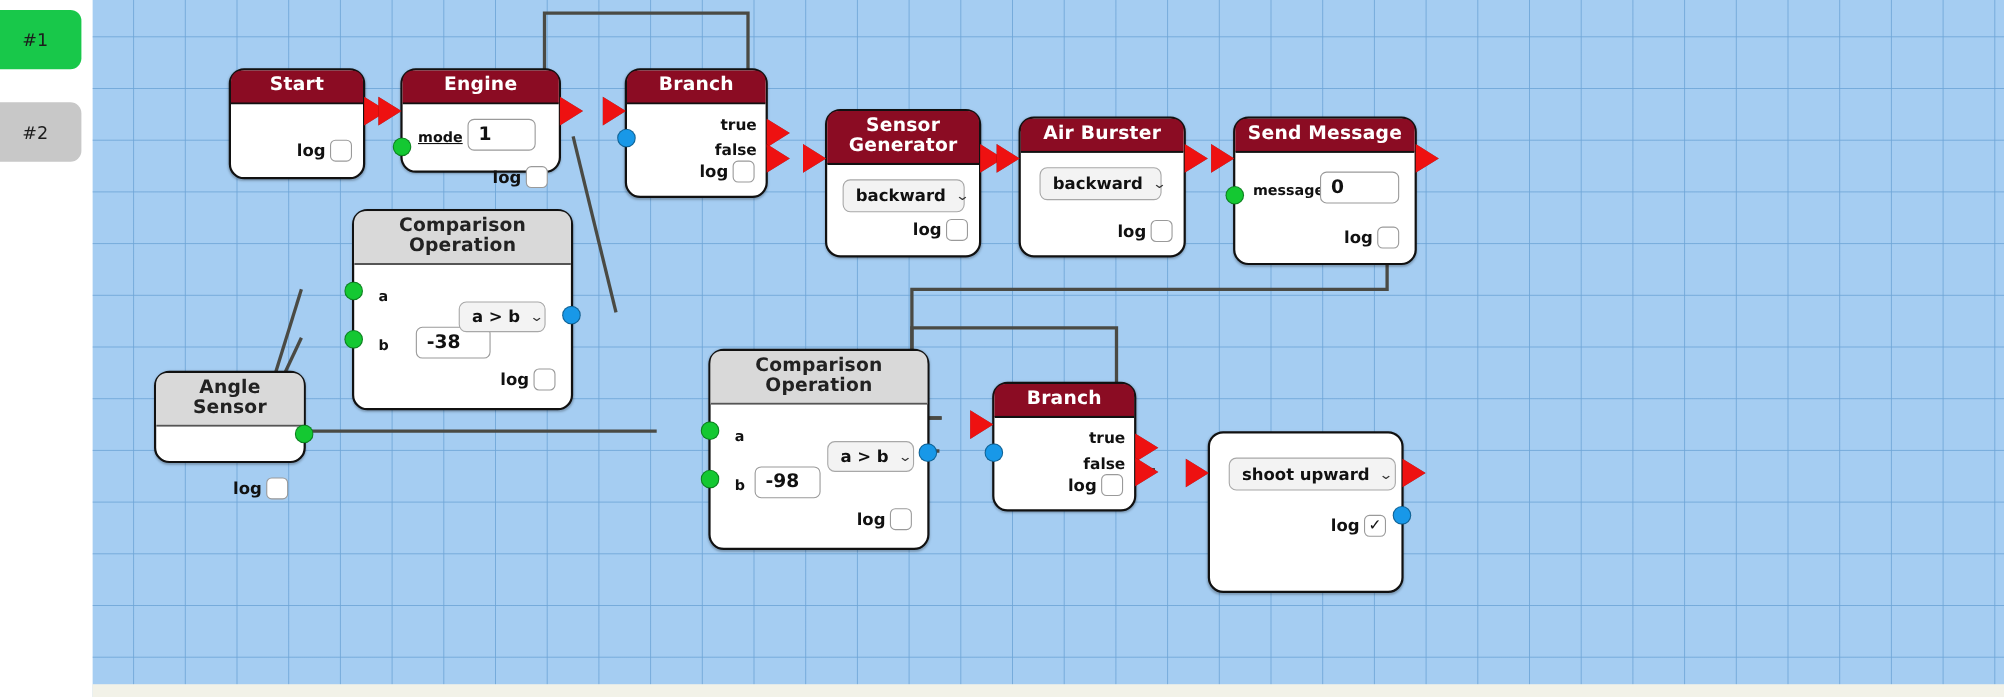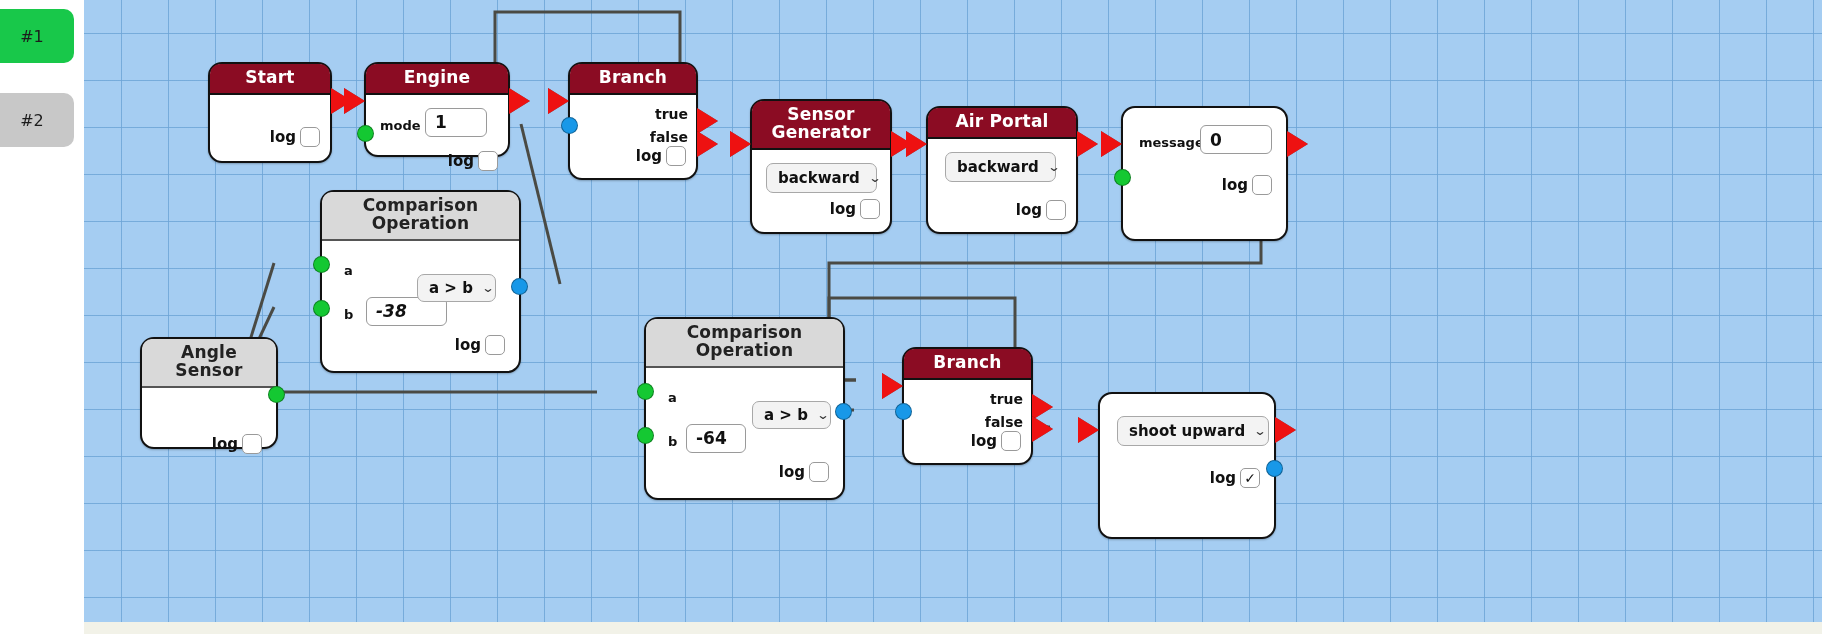--- a/index.html
+++ b/index.html
@@ -196,21 +196,21 @@
           <span class="logtext">log</span>
           <span class="cbx"></span>
         </div>
       </div>
       <div class="tri" style="right:-22px; top:24px;"></div>
     </div>
 
     <div class="node action" style="left:236px; top:62px; width:146px; height:95px;">
       <div class="node-head">Engine</div>
       <div class="node-body" style="height:82px;">
-        <span class="lbl" style="left:14px; top:23px;">mode</span>
+        <span class="lbl" style="left:14px; top:23px;text-decoration:underline;">mode</span>
         <span class="txtfield" style="left:59px; top:13px; width:62px; height:29px;">1</span>
         <div class="logrow" style="right:10px; bottom:6px;">
           <span class="logtext">log</span>
           <span class="cbx"></span>
         </div>
       </div>
       <div class="tri" style="left:-22px; top:24px;"></div>
       <div class="tri" style="right:-22px; top:24px;"></div>
       <div class="dot green" style="left:-9px; top:61px;"></div>
     </div>
@@ -244,36 +244,37 @@
         <div class="logrow" style="right:10px; bottom:4px;">
           <span class="logtext">log</span>
           <span class="cbx"></span>
         </div>
       </div>
       <div class="tri" style="left:-22px; top:30px;"></div>
       <div class="tri" style="right:-22px; top:30px;"></div>
     </div>
 
     <div class="node action" style="left:798px; top:106px; width:152px; height:128px;">
-      <div class="node-head">Air Portal</div>
+      <div class="node-head">Air Burster</div>
       <div class="node-body" style="height:87px;">
         <span class="selectfield" style="left:17px; top:13px; width:111px; height:30px;">
           <span>backward</span>
           <span class="chev">⌄</span>
         </span>
         <div class="logrow" style="right:10px; bottom:6px;">
           <span class="logtext">log</span>
           <span class="cbx"></span>
         </div>
       </div>
       <div class="tri" style="left:-22px; top:23px;"></div>
       <div class="tri" style="right:-22px; top:23px;"></div>
     </div>
 
     <div class="node action" style="left:993px; top:106px; width:167px; height:135px;">
+      <div class="node-head">Send Message</div>
       <div class="node-body" style="height:94px;">
         <span class="lbl" style="left:16px; top:27px;">message</span>
         <span class="txtfield" style="left:77px; top:17px; width:72px; height:29px;">0</span>
         <div class="logrow" style="right:14px; bottom:7px;">
           <span class="logtext">log</span>
           <span class="cbx"></span>
         </div>
       </div>
       <div class="tri" style="left:-22px; top:23px;"></div>
       <div class="tri" style="right:-22px; top:23px;"></div>
@@ -281,55 +282,55 @@
     </div>
 
     <div class="node value" style="left:192px; top:190px; width:201px; height:183px;">
       <div class="node-head">
         <div>Comparison</div>
         <div>Operation</div>
       </div>
       <div class="node-body" style="height:121px;">
         <span class="lbl" style="left:22px; top:22px;">a</span>
         <span class="lbl" style="left:22px; top:66px;">b</span>
-        <span class="txtfield" style="left:44px; top:56px; width:81px; height:29px;font-style:italic;">-38</span>
+        <span class="txtfield" style="left:56px; top:56px; width:68px; height:29px;">-38</span>
         <span class="selectfield" style="left:95px; top:33px; width:79px; height:28px;">
           <span>a &gt; b</span>
           <span class="chev">⌄</span>
         </span>
         <div class="logrow" style="right:14px; bottom:7px;">
           <span class="logtext">log</span>
           <span class="cbx"></span>
         </div>
       </div>
       <div class="dot green" style="left:-9px; top:64px;"></div>
       <div class="dot green" style="left:-9px; top:108px;"></div>
       <div class="dot blue" style="right:-9px; top:86px;"></div>
     </div>
 
-    <div class="node value" style="left:12px; top:337px; width:138px; height:112px;">
+    <div class="node value" style="left:12px; top:337px; width:138px; height:84px;">
       <div class="node-head">Angle Sensor</div>
       <div class="node-body" style="height:74px;">
         <div class="logrow" style="right:14px; bottom:8px;">
           <span class="logtext">log</span>
           <span class="cbx"></span>
         </div>
       </div>
       <div class="dot green" style="right:-9px; top:47px;"></div>
     </div>
 
     <div class="node value" style="left:516px; top:317px; width:201px; height:183px;">
       <div class="node-head">
         <div>Comparison</div>
         <div>Operation</div>
       </div>
       <div class="node-body" style="height:121px;">
         <span class="lbl" style="left:22px; top:22px;">a</span>
         <span class="lbl" style="left:22px; top:66px;">b</span>
-        <span class="txtfield" style="left:40px; top:56px; width:60px; height:29px;">-64</span>
+        <span class="txtfield" style="left:40px; top:56px; width:60px; height:29px;">-98</span>
         <span class="selectfield" style="left:106px; top:33px; width:79px; height:28px;">
           <span>a &gt; b</span>
           <span class="chev">⌄</span>
         </span>
         <div class="logrow" style="right:14px; bottom:7px;">
           <span class="logtext">log</span>
           <span class="cbx"></span>
         </div>
       </div>
       <div class="dot green" style="left:-9px; top:64px;"></div>

